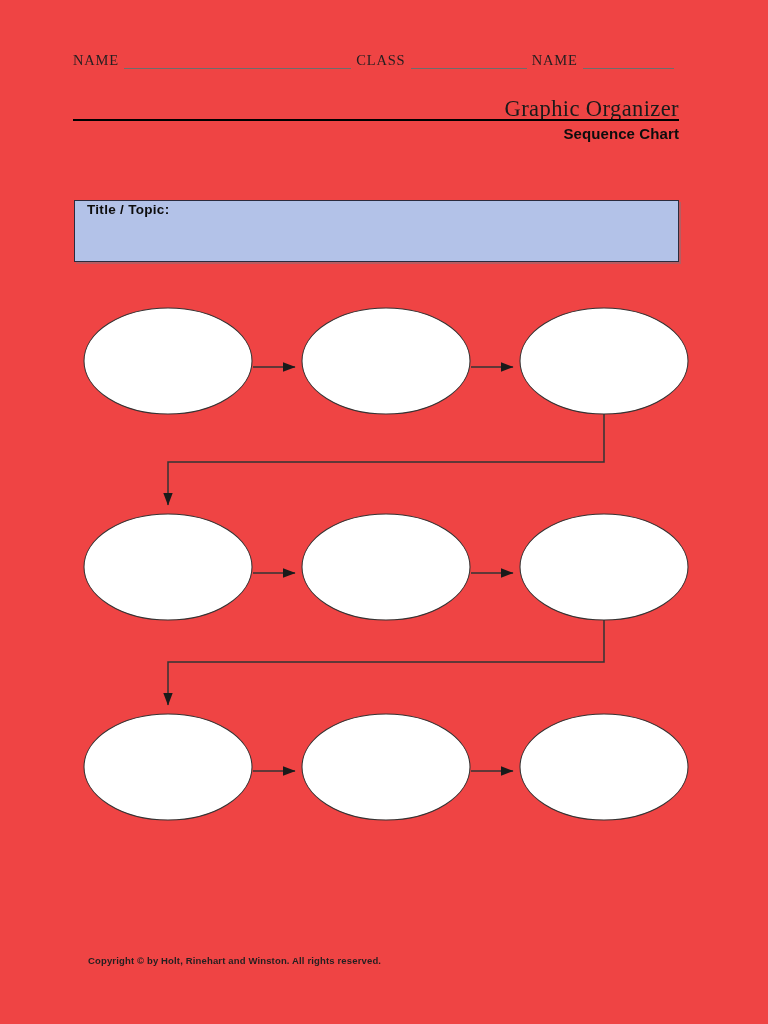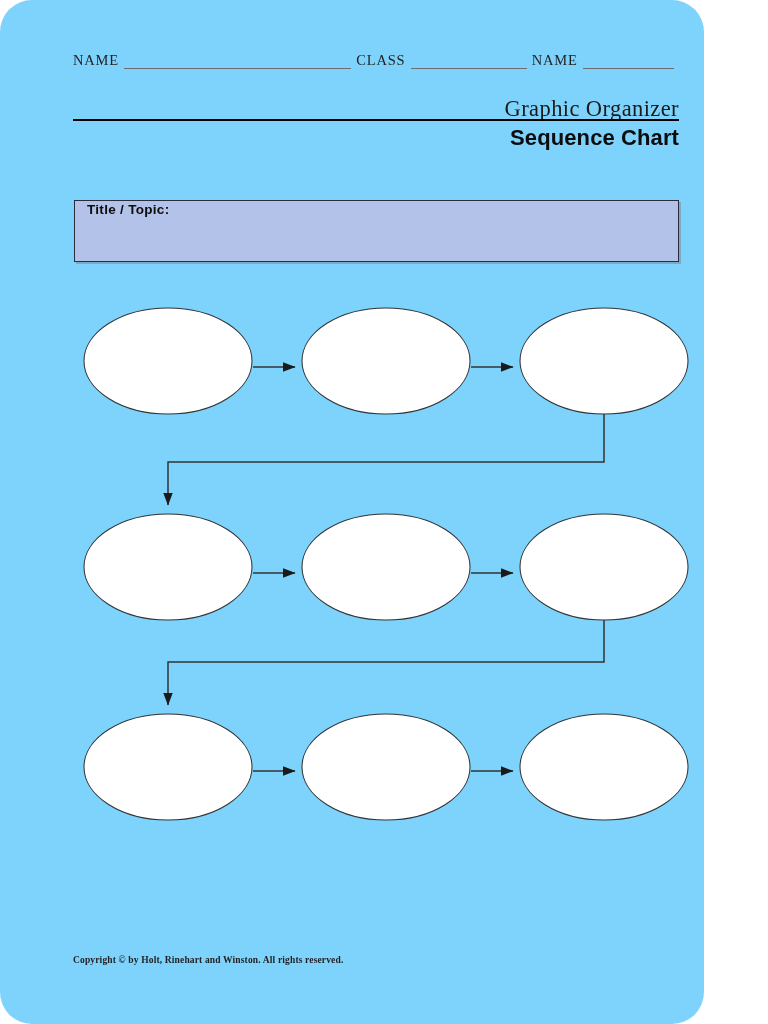--- a/index.html
+++ b/index.html
@@ -7,25 +7,24 @@
     margin: 0;
     padding: 0;
     background: #ffffff;
   }
   body {
     font-family: "Liberation Serif", serif;
     color: #000000;
   }
   #page {
     position: relative;
-    width: 704px;
+    width: 768px;
     height: 1024px;
-    background: #7dd3fc;
+    background: #ef4444;
     overflow: hidden;
-    border-radius: 32px;
   }
 
   
   .namerow {
     position: absolute;
     left: 73px;
     top: 47px;
     width: 606px;
     height: 22px;
     display: flex;
@@ -73,21 +72,21 @@
     border-top: 2.2px solid #000000;
   }
   .sheet-subtitle {
     position: absolute;
     left: 73px;
     top: 125px;
     width: 606px;
     text-align: right;
     font-family: "Liberation Sans", sans-serif;
     font-weight: bold;
-    font-size: 22px;
+    font-size: 15px;
     letter-spacing: 0.1px;
     color: #0d0d0d;
   }
 
   
   .topic-box {
     position: absolute;
     left: 74px;
     top: 200px;
     width: 605px;
@@ -125,23 +124,23 @@
   .diagram .conn {
     fill: none;
     stroke: #333333;
     stroke-width: 1.5;
   }
   .diagram .arrowfill { fill: #1a1a1a; }
 
   
   .footer {
     position: absolute;
-    left: 73px;
+    left: 88px;
     top: 955px;
-    font-family: Liberation Serif, serif;
+    font-family: Liberation Sans, sans-serif;
     font-weight: bold;
     font-size: 9.5px;
     letter-spacing: 0.15px;
     color: #231f20;
   }
 </style>
 </head>
 <body>
 
 <div id="page">

